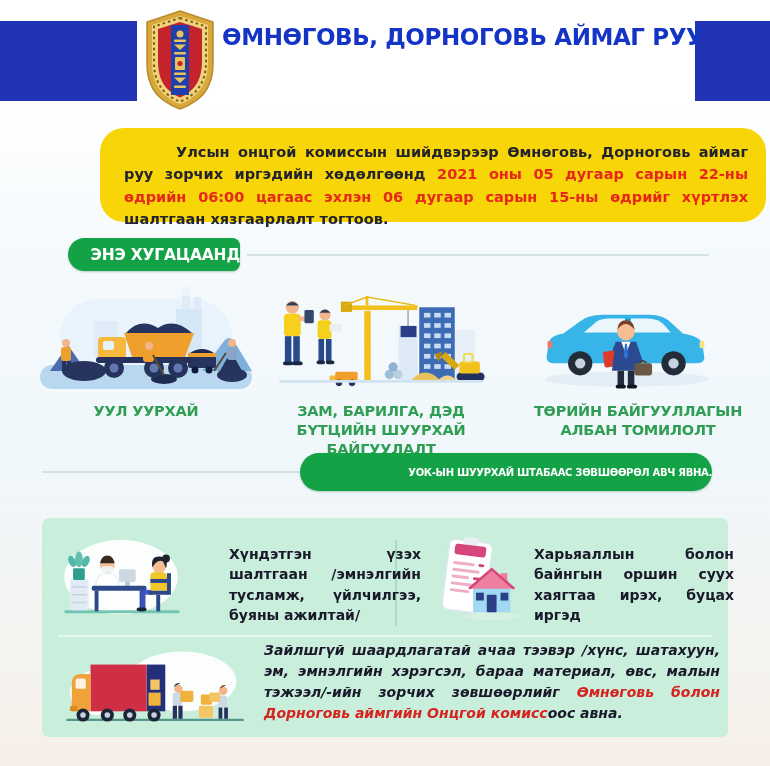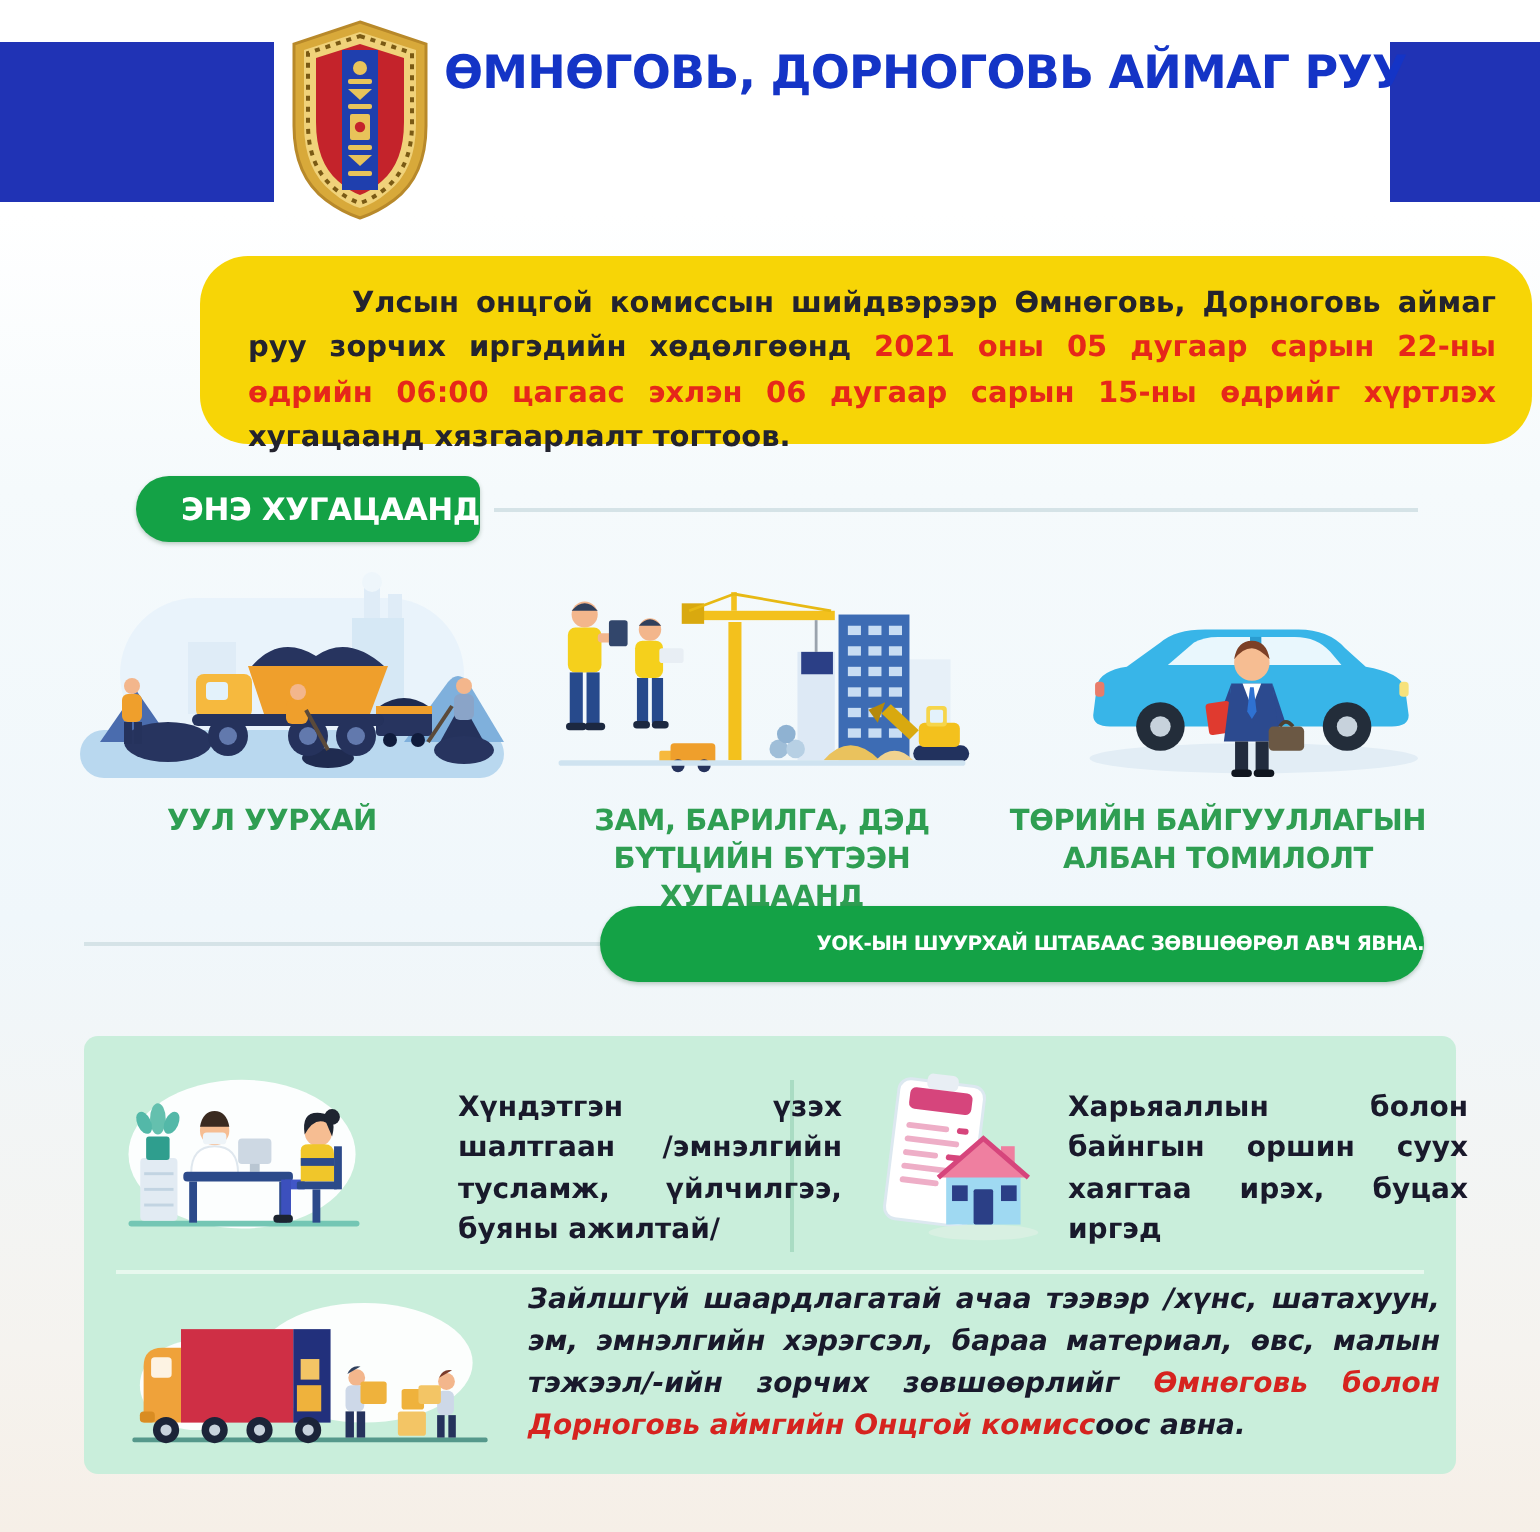--- a/index.html
+++ b/index.html
@@ -42,23 +42,23 @@
   .line-perm{ left:42px; top:471px; width:258px; }
 
   
   .fig{ position:absolute; top:283px; height:112px; }
   .fig svg{ width:100%; height:112px; display:block; }
   .fig1{ left:36px;  width:220px; }
   .fig2{ left:262px; width:238px; }
   .fig3{ left:510px; width:230px; }
   .caption{ position:absolute; top:402px; color:#2f9e52; font-weight:bold;
     font-size:14.5px; text-align:center; line-height:1.3; letter-spacing:-0.2px; }
-  .cap1{ left:26px;  width:220px; }
+  .cap1{ left:36px;  width:220px; }
   .cap2{ left:256px; width:250px; }
-  .cap3{ left:499px; width:220px; }
+  .cap3{ left:528px; width:220px; }
 
   
   .exceptions{ position:absolute; left:42px; top:518px; width:686px; height:219px;
     background:#c9eedb; border-radius:7px; }
   .vdiv{ position:absolute; left:353px; top:22px; width:2px; height:86px; background:#a9dcc3; }
   .hdiv{ position:absolute; left:16px; top:117px; width:654px; height:2px; background:#e7f8ee; }
   .exfig{ position:absolute; }
   .exfig svg{ width:100%; height:100%; display:block; }
   .exfig1{ left:16px;  top:16px;  width:128px; height:92px; }
   .exfig2{ left:388px; top:10px;  width:94px;  height:100px; }
@@ -97,21 +97,21 @@
       </g>
       <circle cx="39" cy="54.5" r="2.6" fill="#c4232b"></circle>
     </svg>
   </div>
 
   <div class="titles">
     <div class="title1">ӨМНӨГОВЬ, ДОРНОГОВЬ АЙМАГ РУУ</div>
   </div>
 
   <div class="notice">
-    <p><span>Улсын онцгой комиссын шийдвэрээр Өмнөговь, Дорноговь аймаг руу зорчих иргэдийн хөдөлгөөнд </span><span class="red">2021 оны 05 дугаар сарын 22-ны өдрийн 06:00 цагаас эхлэн 06 дугаар сарын 15-ны өдрийг хүртлэх</span><span> хугацаанд хязгаарлалт тогтоов.</span></p>
+    <p><span>Улсын онцгой комиссын шийдвэрээр Өмнөговь, Дорноговь аймаг руу зорчих иргэдийн хөдөлгөөнд </span><span class="red">2021 оны 05 дугаар сарын 22-ны өдрийн 06:00 цагаас эхлэн 06 дугаар сарын 15-ны өдрийг хүртлэх</span><span> шалтгаан хязгаарлалт тогтоов.</span></p>
   </div>
 
   <div class="badge badge-period">
     <span>ЭНЭ ХУГАЦААНД</span>
   </div>
   <div class="thinline line-period"></div>
 
   <figure class="fig fig1">
     <svg viewBox="0 0 220 112">
       <rect x="24" y="16" width="172" height="76" rx="38" fill="#e9f3fb"></rect>
@@ -249,21 +249,21 @@
       <path d="M126 86 q3 -5 7 0" stroke="#4e4031" fill="none" stroke-width="2"></path>
       <rect x="120" y="86" width="19" height="13" rx="2.5" fill="#6b5844"></rect>
       <rect x="102" y="94" width="7" height="16" fill="#222c3e"></rect>
       <rect x="113" y="94" width="7" height="16" fill="#222c3e"></rect>
       <rect x="100" y="109" width="11" height="4" rx="2" fill="#10161f"></rect>
       <rect x="112" y="109" width="11" height="4" rx="2" fill="#10161f"></rect>
     </svg>
   </figure>
 
   <div class="caption cap1">УУЛ УУРХАЙ</div>
-  <div class="caption cap2">ЗАМ, БАРИЛГА, ДЭД БҮТЦИЙН БҮТЭЭН ХУГАЦААНД</div>
+  <div class="caption cap2">ЗАМ, БАРИЛГА, ДЭД БҮТЦИЙН ШУУРХАЙ БАЙГУУЛАЛТ</div>
   <div class="caption cap3">ТӨРИЙН БАЙГУУЛЛАГЫН АЛБАН ТОМИЛОЛТ</div>
 
   <div class="thinline line-perm"></div>
   <div class="badge badge-perm">
     <span>УОК-ЫН ШУУРХАЙ ШТАБААС ЗӨВШӨӨРӨЛ АВЧ ЯВНА.</span>
   </div>
 
   <div class="exceptions">
     <div class="vdiv"></div>
     <div class="hdiv"></div>

